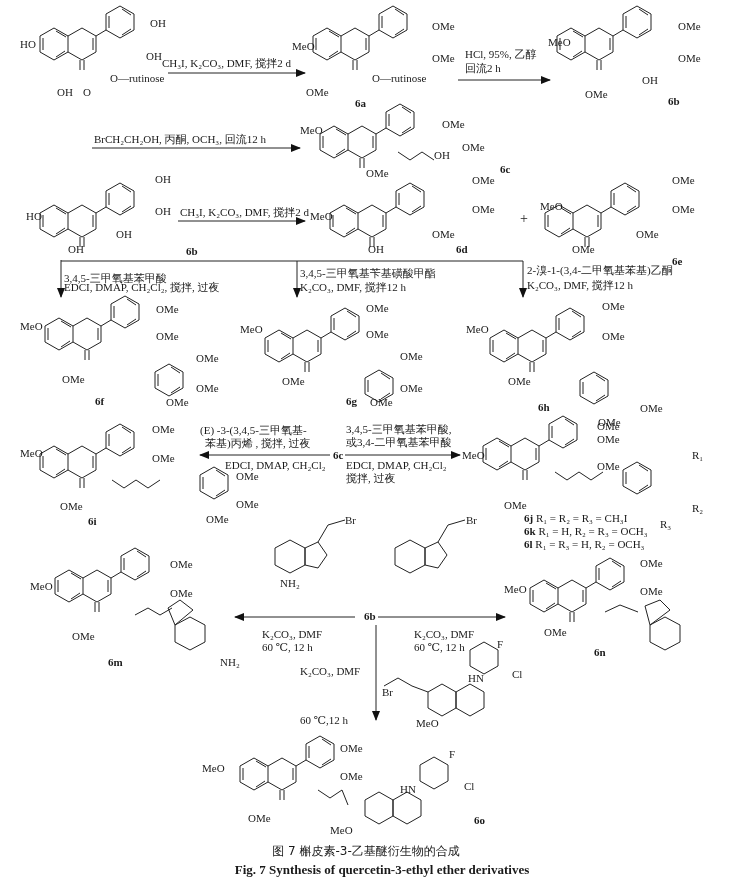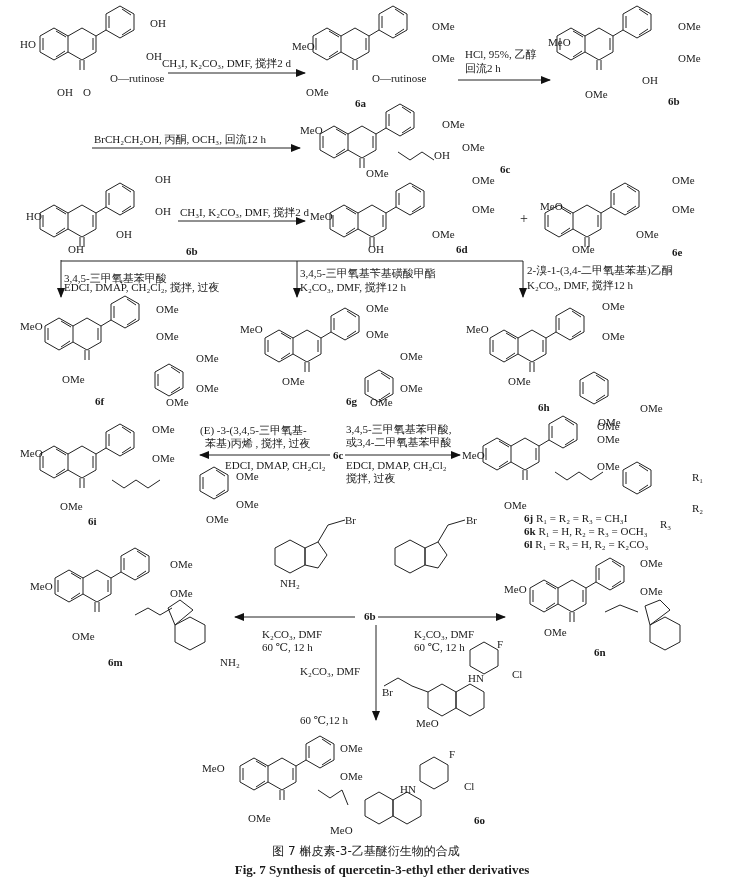--- a/index.html
+++ b/index.html
@@ -177,21 +177,21 @@
 <span class="t" style="left:368px;top:243px">OH</span>
 <span class="lbl" style="left:456px;top:243px">6d</span>
 
 <span class="t" style="left:520px;top:213px;font-size:14px">+</span>
 
 <span class="t" style="left:540px;top:200px">MeO</span>
 <span class="t" style="left:672px;top:174px">OMe</span>
 <span class="t" style="left:672px;top:203px">OMe</span>
 <span class="t" style="left:636px;top:228px">OMe</span>
 <span class="t" style="left:572px;top:243px">OMe</span>
-<span class="lbl" style="left:672px;top:246px">6e</span>
+<span class="lbl" style="left:672px;top:255px">6e</span>
 
 <span class="cond" style="left:64px;top:272px">3,4,5-三甲氧基苯甲酸</span>
 <span class="cond" style="left:64px;top:281px">EDCI, DMAP, CH₂Cl₂, 搅拌, 过夜</span>
 <span class="cond" style="left:300px;top:267px">3,4,5-三甲氧基苄基磺酸甲酯</span>
 <span class="cond" style="left:300px;top:281px">K₂CO₃, DMF, 搅拌12 h</span>
 <span class="cond" style="left:527px;top:264px">2-溴-1-(3,4-二甲氧基苯基)乙酮</span>
 <span class="cond" style="left:527px;top:279px">K₂CO₃, DMF, 搅拌12 h</span>
 
 <span class="t" style="left:20px;top:320px">MeO</span>
 <span class="t" style="left:156px;top:303px">OMe</span>
@@ -235,35 +235,35 @@
 
 <span class="cond" style="left:346px;top:423px">3,4,5-三甲氧基苯甲酸,</span>
 <span class="cond" style="left:346px;top:436px">或3,4-二甲氧基苯甲酸</span>
 <span class="cond" style="left:346px;top:459px">EDCI, DMAP, CH₂Cl₂</span>
 <span class="cond" style="left:346px;top:472px">搅拌, 过夜</span>
 
 <span class="t" style="left:462px;top:449px">MeO</span>
 <span class="t" style="left:597px;top:420px">OMe</span>
 <span class="t" style="left:597px;top:433px">OMe</span>
 <span class="t" style="left:597px;top:460px">OMe</span>
-<span class="t" style="left:692px;top:471px">R₁</span>
+<span class="t" style="left:692px;top:449px">R₁</span>
 <span class="t" style="left:692px;top:502px">R₂</span>
 <span class="t" style="left:660px;top:518px">R₃</span>
 <span class="t" style="left:504px;top:499px">OMe</span>
 <div class="t" style="left:524px;top:512px">
   <b>6j</b>
   <span>R₁ = R₂ = R₃ = CH₃I</span>
 </div>
 <div class="t" style="left:524px;top:525px">
   <b>6k</b>
   <span>R₁ = H, R₂ = R₃ = OCH₃</span>
 </div>
 <div class="t" style="left:524px;top:538px">
   <b>6l</b>
-  <span>R₁ = R₃ = H, R₂ = K₂CO₃</span>
+  <span>R₁ = R₃ = H, R₂ = OCH₃</span>
 </div>
 
 <span class="t" style="left:345px;top:514px">Br</span>
 <span class="t" style="left:280px;top:577px">NH₂</span>
 <span class="t" style="left:466px;top:514px">Br</span>
 <span class="lbl" style="left:364px;top:610px">6b</span>
 
 <span class="cond" style="left:262px;top:628px">K₂CO₃, DMF</span>
 <span class="cond" style="left:262px;top:641px">60 ℃, 12 h</span>
 <span class="cond" style="left:414px;top:628px">K₂CO₃, DMF</span>

